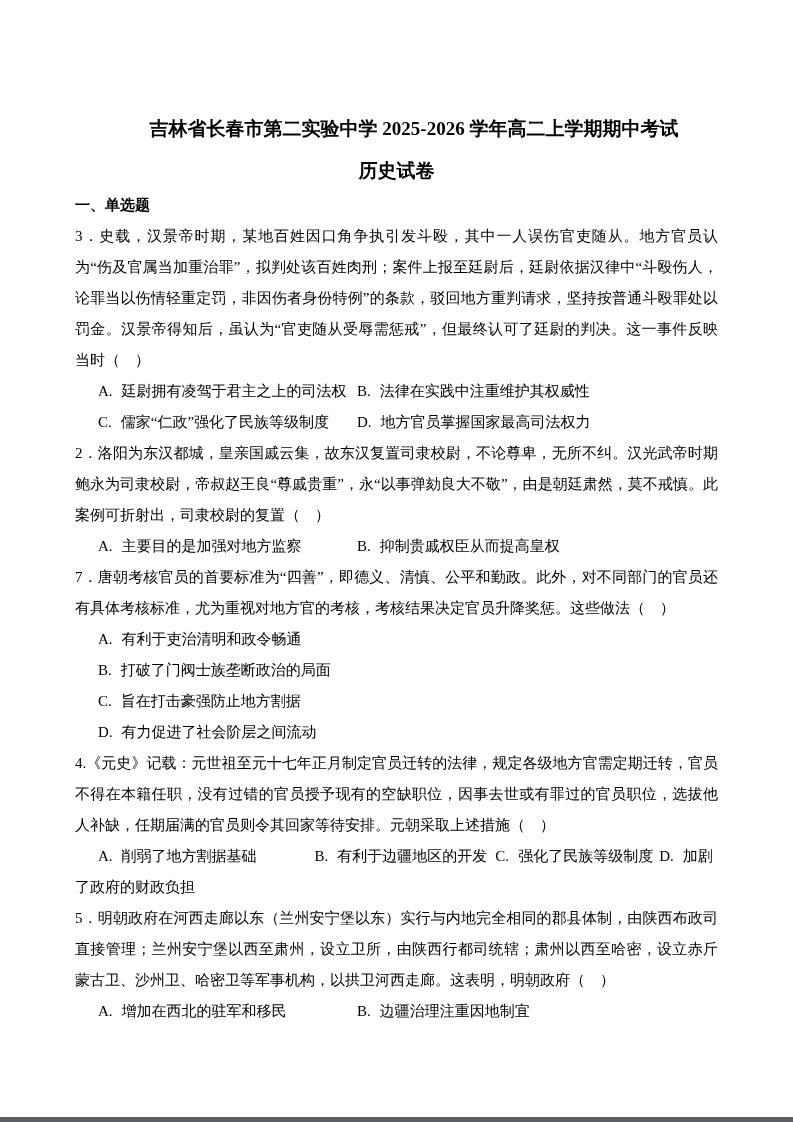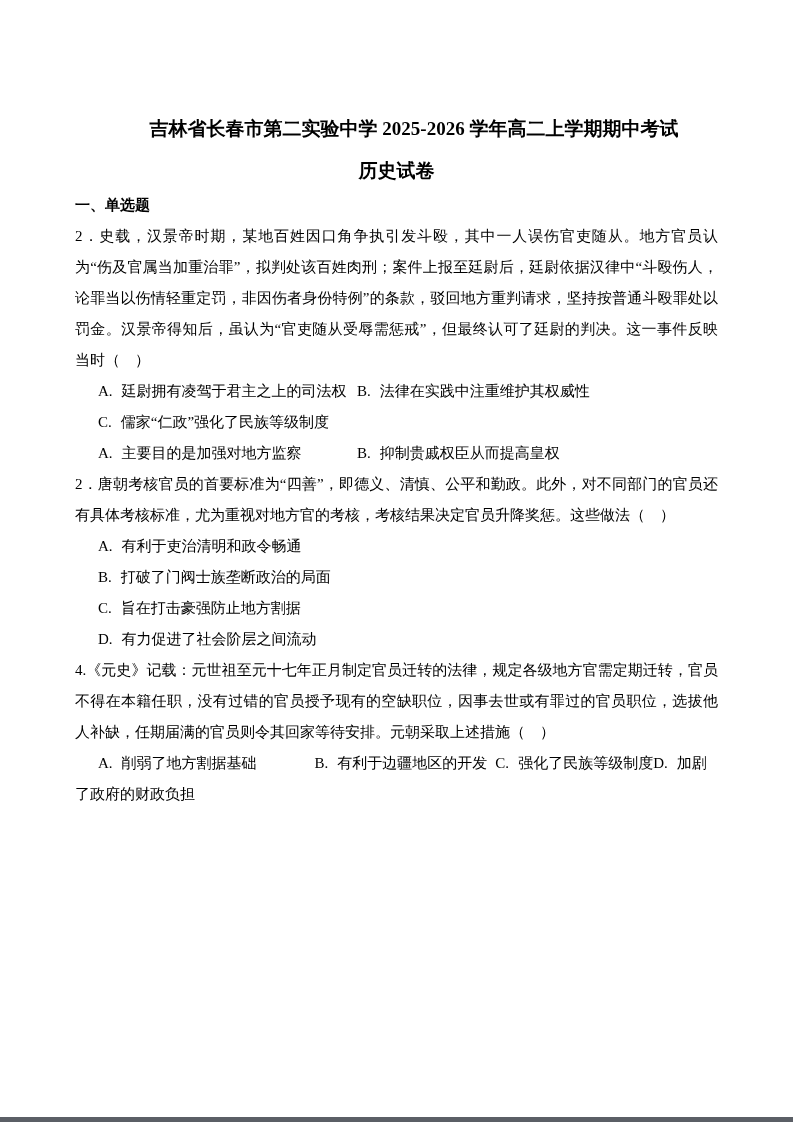--- a/index.html
+++ b/index.html
@@ -70,21 +70,21 @@
   .opt-label { margin-right: 9px; }
   .opt-flow {
     margin: 0;
     text-indent: 23px;
     text-align: left;
     word-break: break-all;
   }
   .opt-flow .opt-inline { text-indent: 0; }
   .gap-a { margin-right: 58px; }
   .gap-b { margin-right: 8px; }
-  .gap-c { margin-right: 0; }
+  .gap-c { margin-right: 6px; }
   .bottom-bar {
     position: absolute;
     left: 0;
     bottom: 0;
     width: 793px;
     height: 5px;
     background: #5b5f66;
   }
 </style>
 </head>
@@ -95,47 +95,56 @@
   <div class="title-block">
     <h1 class="doc-title">吉林省长春市第二实验中学 2025-2026 学年高二上学期期中考试</h1>
     <h2 class="doc-subtitle">历史试卷</h2>
   </div>
 
   <div class="content">
 
     <div class="section-heading">一、单选题</div>
 
     <div class="question">
-      <p class="stem">2．史载，汉景帝时期，某地百姓因口角争执引发斗殴，其中一人误伤官吏随从。地方官员认为“伤及官属当加重治罪”，拟判处该百姓肉刑；案件上报至廷尉后，廷尉依据汉律中“斗殴伤人，论罪当以伤情轻重定罚，非因伤者身份特例”的条款，驳回地方重判请求，坚持按普通斗殴罪处以罚金。汉景帝得知后，虽认为“官吏随从受辱需惩戒”，但最终认可了廷尉的判决。这一事件反映当时（　）</p>
+      <p class="stem">3．史载，汉景帝时期，某地百姓因口角争执引发斗殴，其中一人误伤官吏随从。地方官员认为“伤及官属当加重治罪”，拟判处该百姓肉刑；案件上报至廷尉后，廷尉依据汉律中“斗殴伤人，论罪当以伤情轻重定罚，非因伤者身份特例”的条款，驳回地方重判请求，坚持按普通斗殴罪处以罚金。汉景帝得知后，虽认为“官吏随从受辱需惩戒”，但最终认可了廷尉的判决。这一事件反映当时（　）</p>
       <div class="opt-row">
         <span class="opt-col1"><span class="opt-label">A.</span><span>廷尉拥有凌驾于君主之上的司法权</span></span>
         <span class="opt-col2"><span class="opt-label">B.</span><span>法律在实践中注重维护其权威性</span></span>
       </div>
       <div class="opt-row">
         <span class="opt-col1"><span class="opt-label">C.</span><span>儒家“仁政”强化了民族等级制度</span></span>
+        <span class="opt-col2"><span class="opt-label">D.</span><span>地方官员掌握国家最高司法权力</span></span>
       </div>
     </div>
 
     <div class="question">
+      <p class="stem">2．洛阳为东汉都城，皇亲国戚云集，故东汉复置司隶校尉，不论尊卑，无所不纠。汉光武帝时期鲍永为司隶校尉，帝叔赵王良“尊戚贵重”，永“以事弹劾良大不敬”，由是朝廷肃然，莫不戒慎。此案例可折射出，司隶校尉的复置（　）</p>
       <div class="opt-row">
         <span class="opt-col1"><span class="opt-label">A.</span><span>主要目的是加强对地方监察</span></span>
         <span class="opt-col2"><span class="opt-label">B.</span><span>抑制贵戚权臣从而提高皇权</span></span>
       </div>
     </div>
 
     <div class="question">
-      <p class="stem">2．唐朝考核官员的首要标准为“四善”，即德义、清慎、公平和勤政。此外，对不同部门的官员还有具体考核标准，尤为重视对地方官的考核，考核结果决定官员升降奖惩。这些做法（　）</p>
+      <p class="stem">7．唐朝考核官员的首要标准为“四善”，即德义、清慎、公平和勤政。此外，对不同部门的官员还有具体考核标准，尤为重视对地方官的考核，考核结果决定官员升降奖惩。这些做法（　）</p>
       <div class="opt-single"><span class="opt-label">A.</span><span>有利于吏治清明和政令畅通</span></div>
       <div class="opt-single"><span class="opt-label">B.</span><span>打破了门阀士族垄断政治的局面</span></div>
       <div class="opt-single"><span class="opt-label">C.</span><span>旨在打击豪强防止地方割据</span></div>
       <div class="opt-single"><span class="opt-label">D.</span><span>有力促进了社会阶层之间流动</span></div>
     </div>
 
     <div class="question">
       <p class="stem">4.《元史》记载：元世祖至元十七年正月制定官员迁转的法律，规定各级地方官需定期迁转，官员不得在本籍任职，没有过错的官员授予现有的空缺职位，因事去世或有罪过的官员职位，选拔他人补缺，任期届满的官员则令其回家等待安排。元朝采取上述措施（　）</p>
       <p class="opt-flow"><span class="opt-inline gap-a"><span class="opt-label">A.</span><span>削弱了地方割据基础</span></span><span class="opt-inline gap-b"><span class="opt-label">B.</span><span>有利于边疆地区的开发</span></span><span class="opt-inline gap-c"><span class="opt-label">C.</span><span>强化了民族等级制度</span></span><span class="opt-inline"><span class="opt-label">D.</span><span>加剧了政府的财政负担</span></span></p>
     </div>
 
+    <div class="question">
+      <p class="stem">5．明朝政府在河西走廊以东（兰州安宁堡以东）实行与内地完全相同的郡县体制，由陕西布政司直接管理；兰州安宁堡以西至肃州，设立卫所，由陕西行都司统辖；肃州以西至哈密，设立赤斤蒙古卫、沙州卫、哈密卫等军事机构，以拱卫河西走廊。这表明，明朝政府（　）</p>
+      <div class="opt-row">
+        <span class="opt-col1"><span class="opt-label">A.</span><span>增加在西北的驻军和移民</span></span>
+        <span class="opt-col2"><span class="opt-label">B.</span><span>边疆治理注重因地制宜</span></span>
+      </div>
+    </div>
 
   </div>
 
   <div class="bottom-bar"></div>
 </div>
 
 </body></html>

